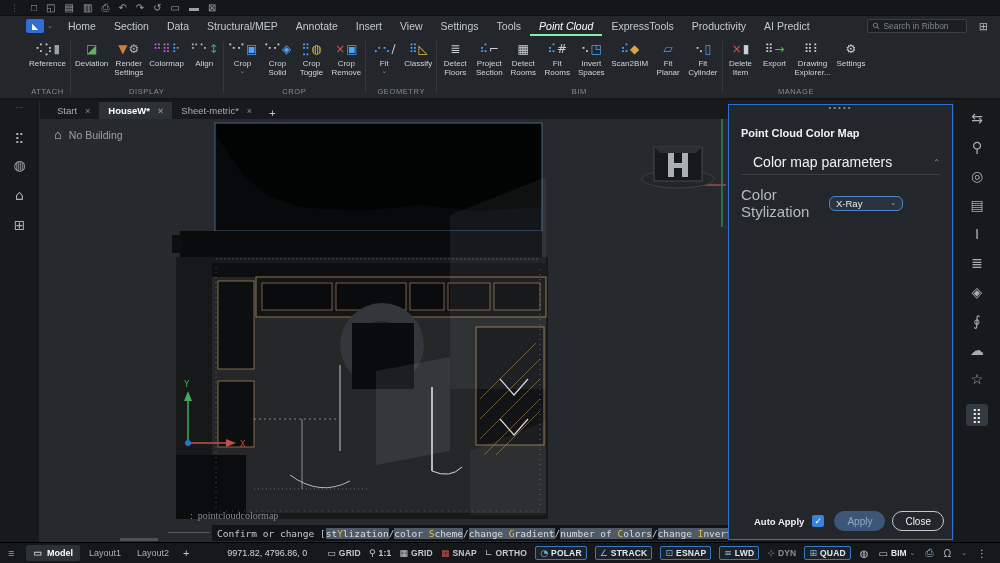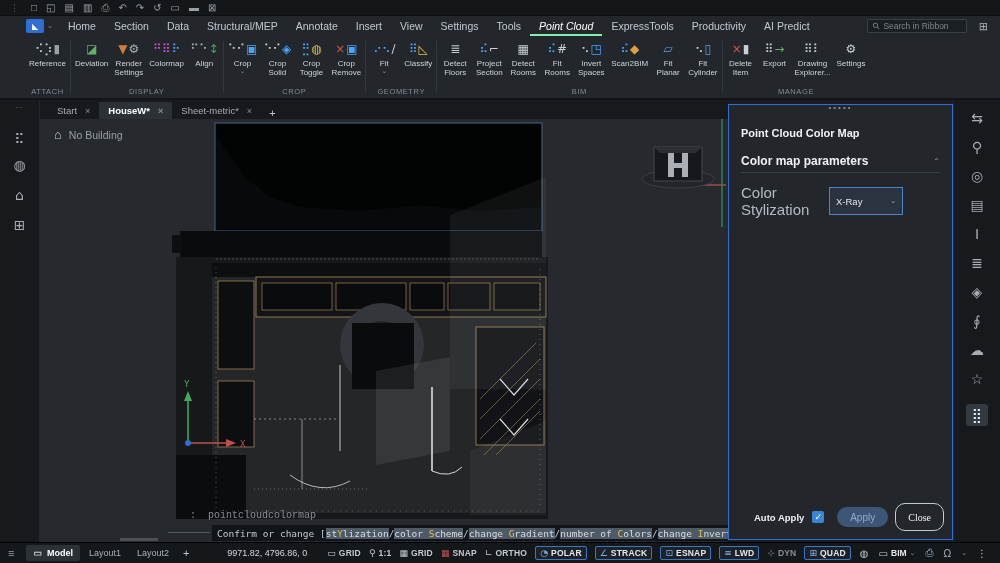--- a/index.html
+++ b/index.html
@@ -48,46 +48,46 @@
   .sideicon { color:#a7adb3; font-size:14px; font-family:"DejaVu Sans",sans-serif; margin-top:14px;}
   #rightbar { position:absolute; top:100px; bottom:21px; right:0; width:47px; background:#17191c; display:flex; flex-direction:column; align-items:center; padding-top:10px; border-left:1px solid #24282d;}
   #rightbar .sideicon { margin-top:0; margin-bottom:13px; }
   #rightbar .sideicon.active { background:#333a42; border-radius:3px; padding:3px 6px; color:#e8ecef; margin-top:4px;}
 
   
   #canvas { position:absolute; top:119px; left:40px; width:688px; height:423px; background:#26292d; overflow:hidden;}
   #nobuilding { position:absolute; left:14px; top:8px; display:flex; align-items:center; gap:7px;}
   #nobuilding .house { color:#c3c9cf; font-size:13px;}
   #nobuilding .txt { color:#9aa0a6; font-size:10.5px;}
-  #cmd-history { position:absolute; left:150px; top:391px; font-family:Liberation Mono, monospace; font-size:10px; color:#868d94; white-space:pre;}
+  #cmd-history { position:absolute; left:150px; top:391px; font-family:Liberation Serif, serif; font-size:10px; color:#868d94; white-space:pre;}
   #prompt-dash { position:absolute; left:128px; top:413px; width:42px; height:1px; background:#555b61;}
   #promptbar { position:absolute; left:172px; top:406px; width:530px; height:16px; background:rgba(16,20,26,.94); display:flex; align-items:center; padding:0 5px; font-family:"DejaVu Sans Mono",monospace; font-size:9.5px; color:#c3c9cf; white-space:pre;}
   #promptbar .opt { background:#4e5a66; color:#d8dde2; }
   #promptbar .hot { color:#e2bd4a; }
   #hscroll { position:absolute; left:80px; bottom:1px; width:38px; height:3px; background:#4b5157;}
 
   
   #panel { position:absolute; top:104px; bottom:23px; left:728px; width:225px; background:#23272c; border:1px solid #2f6fd4; }
   #panel .handle { text-align:center; color:#8a9096; font-size:8px; letter-spacing:2px; height:8px; line-height:6px;}
   #panel .inner { padding:8px 12px 0; }
   #panel h1 { font-size:11px; color:#f0f2f4; font-weight:bold; margin-top:6px;}
   #panel .desc { font-size:9px; color:#b4bac0; line-height:1.4; margin-top:7px;}
   #panel .sect { display:flex; align-items:center; justify-content:space-between; margin-top:15px; padding-bottom:4px; border-bottom:1px solid #383e44;}
-  #panel .sect .st { font-size:12px; font-weight:bold; color:#eef1f3;}
+  #panel .sect .st { font-size:14px; font-weight:normal; color:#eef1f3;margin-left:12px;}
   #panel .sect .chev { font-size:8px; color:#9aa0a6;}
   #panel .fieldrow { display:flex; align-items:center; margin-top:11px; gap:10px;}
   #panel .flabel { font-size:15px; color:#b4bac0; width:78px;}
-  .dropdown { width:74px; height:28px; background:#2b3340; border:1px solid #4d84c8; border-radius:0; display:flex; align-items:center; padding:0 6px;}
+  .dropdown { width:74px; height:15px; background:#2b3340; border:1px solid #4d84c8; border-radius:6px; display:flex; align-items:center; padding:0 6px;}
   .dropdown .val { flex:1; font-size:9.5px; color:#e4e8eb;}
   .dropdown .dchev { font-size:7px; color:#aab0b6;}
   #panel .footer { position:absolute; bottom:8px; left:25px; right:8px; display:flex; align-items:center;}
   #panel .aa-label { font-size:9.5px; font-weight:bold; color:#eef1f3;}
   .checkbox { width:12px; height:12px; background:#3b82d9; border-radius:2px; margin-left:8px; display:flex; align-items:center; justify-content:center; color:#fff; font-size:9px;}
   .btn-apply { margin-left:auto; height:20px; padding:0 13px; border-radius:10px; background:#3d5577; color:#93a9c9; font-size:10px; border:none; display:flex; align-items:center;}
-  .btn-close { margin-left:7px; height:28px; padding:0 12px; border-radius:10px; background:transparent; color:#eef1f3; font-size:10px; border:1px solid #c3c9cf; display:flex; align-items:center;font-family:Liberation Serif, serif;}
+  .btn-close { margin-left:7px; height:20px; padding:0 12px; border-radius:10px; background:transparent; color:#eef1f3; font-size:10px; border:1px solid #c3c9cf; display:flex; align-items:center;}
 
   
   #statusbar { position:absolute; bottom:0; left:0; right:0; height:21px; background:#15181b; border-top:1px solid #000; display:flex; align-items:center; padding:0 8px; font-size:9px;}
   #statusbar .hamb { color:#9aa0a6; font-size:11px; margin-right:12px;}
   .ltab { display:flex; align-items:center; gap:5px; height:16px; padding:0 7px; color:#aab0b6; font-size:9px;}
   .ltab.active { background:#2c3136; border-radius:2px; color:#fff; font-weight:bold;}
   .ltab .ticon { font-size:9px; color:#c3c9cf;}
   #statusbar .addlay { color:#c3c9cf; font-size:11px; padding:0 7px;}
   #coords { margin-left:auto; color:#d3d7db; font-size:9px; margin-right:16px; white-space:nowrap;}
   .sttoggle { display:flex; align-items:center; gap:3px; margin:0 4px; color:#c3c9cf; white-space:nowrap;}

